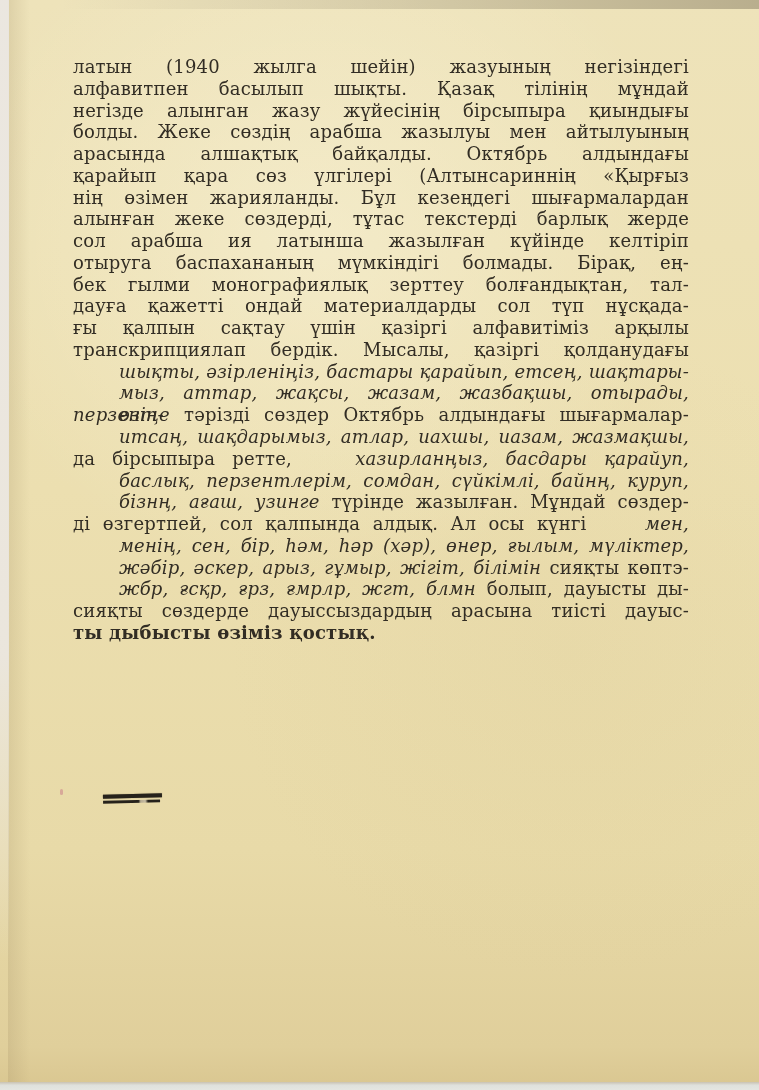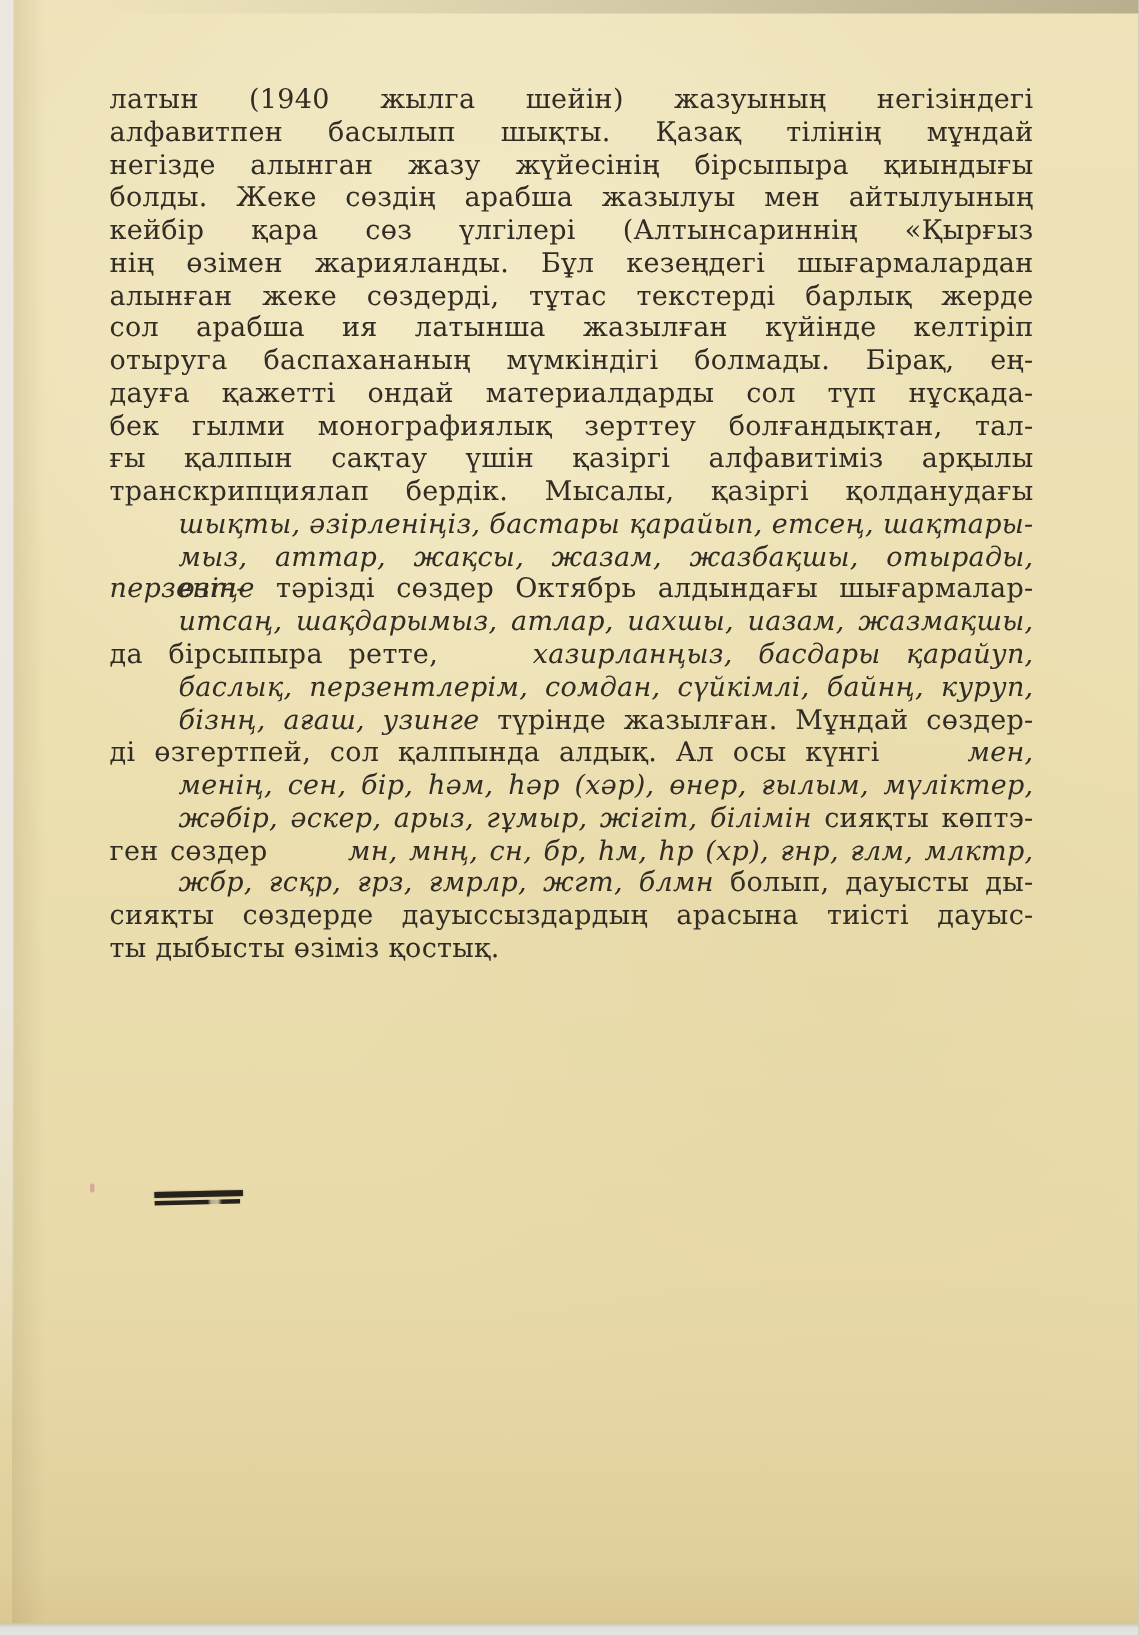--- a/index.html
+++ b/index.html
@@ -71,20 +71,21 @@
     height: 21.77px;
     line-height: 21.77px;
     text-align: justify;
     text-align-last: justify;
     white-space: normal;
     overflow: visible;
   }
   .text-block .line.last {
     text-align: right;
     text-align-last: left;
+    font-weight: bold;
   }
   .text-block .it {
     font-style: italic;
     margin-left: 46px;
   }
   
   .divider {
     position: absolute;
     left: 103px; top: 794px;
     width: 59px;
@@ -120,40 +121,40 @@
   <div class="paper"></div>
   <div class="left-edge-shadow"></div>
   <div class="left-scan-strip"></div>
   <div class="top-edge-shadow"></div>
 
   <div class="text-block">
       <div class="line"><span>латын (1940 жылга шейін) жазуының негізіндегі</span></div>
       <div class="line"><span>алфавитпен басылып шықты. Қазақ тілінің мұндай</span></div>
       <div class="line"><span>негізде алынган жазу жүйесінің бірсыпыра қиындығы</span></div>
       <div class="line"><span>болды. Жеке сөздің арабша жазылуы мен айтылуының</span></div>
-      <div class="line"><span>кейбір қара сөз үлгілері (Алтынсариннің «Қырғыз</span></div>
+      <div class="line"><span>арасында алшақтық байқалды. Октябрь алдындағы</span></div>
+      <div class="line"><span>қарайып қара сөз үлгілері (Алтынсариннің «Қырғыз</span></div>
       <div class="line"><span>нің өзімен жарияланды. Бұл кезеңдегі шығармалардан</span></div>
       <div class="line"><span>алынған жеке сөздерді, тұтас текстерді барлық жерде</span></div>
       <div class="line"><span>сол арабша ия латынша жазылған күйінде келтіріп</span></div>
       <div class="line"><span>отыруга баспахананың мүмкіндігі болмады. Бірақ, ең-</span></div>
+      <div class="line"><span>бек гылми монографиялық зерттеу болғандықтан, тал-</span></div>
       <div class="line"><span>дауға қажетті ондай материалдарды сол түп нұсқада-</span></div>
-      <div class="line"><span>бек гылми монографиялық зерттеу болғандықтан, тал-</span></div>
       <div class="line"><span>ғы қалпын сақтау үшін қазіргі алфавитіміз арқылы</span></div>
       <div class="line"><span>транскрипциялап бердік. Мысалы, қазіргі қолданудағы</span></div>
       <div class="line"><span class="it">шықты, әзірленіңіз, бастары қарайып, етсең, шақтары-</span></div>
       <div class="line"><span class="it">мыз, аттар, жақсы, жазам, жазбақшы, отырады, перзент-</span></div>
       <div class="line"><span class="it">өзіңе</span><span> тәрізді сөздер Октябрь алдындағы шығармалар-</span></div>
       <div class="line"><span class="it">итсаң, шақдарымыз, атлар, иахшы, иазам, жазмақшы,</span></div>
       <div class="line"><span>да бірсыпыра ретте, </span><span class="it">хазирланңыз, басдары қарайуп,</span></div>
       <div class="line"><span class="it">баслық, перзентлерім, сомдан, сүйкімлі, байнң, куруп,</span></div>
       <div class="line"><span class="it">бізнң, ағаш, узинге </span><span>түрінде жазылған. Мұндай сөздер-</span></div>
       <div class="line"><span>ді өзгертпей, сол қалпында алдық. Ал осы күнгі </span><span class="it">мен,</span></div>
       <div class="line"><span class="it">менің, сен, бір, һәм, һәр (хәр), өнер, ғылым, мүліктер,</span></div>
       <div class="line"><span class="it">жәбір, әскер, арыз, гұмыр, жігіт, білімін </span><span>сияқты көптэ-</span></div>
-      <div class="line"><span>ген сөздер </span><span class="it">мн, мнң, сн, бр, һм, һр (хр), ғнр, ғлм, млктр,</span></div>
       <div class="line"><span class="it">жбр, ғсқр, ғрз, ғмрлр, жгт, блмн</span><span> болып, дауысты ды-</span></div>
       <div class="line"><span>сияқты сөздерде дауыссыздардың арасына тиісті дауыс-</span></div>
       <div class="line last"><span>ты дыбысты өзіміз қостық.</span></div>
     </div>
 
   <div class="scan-speck"></div>
 
   <div class="divider">
     <div class="rule-top"></div>
     <div class="rule-bottom"></div>

